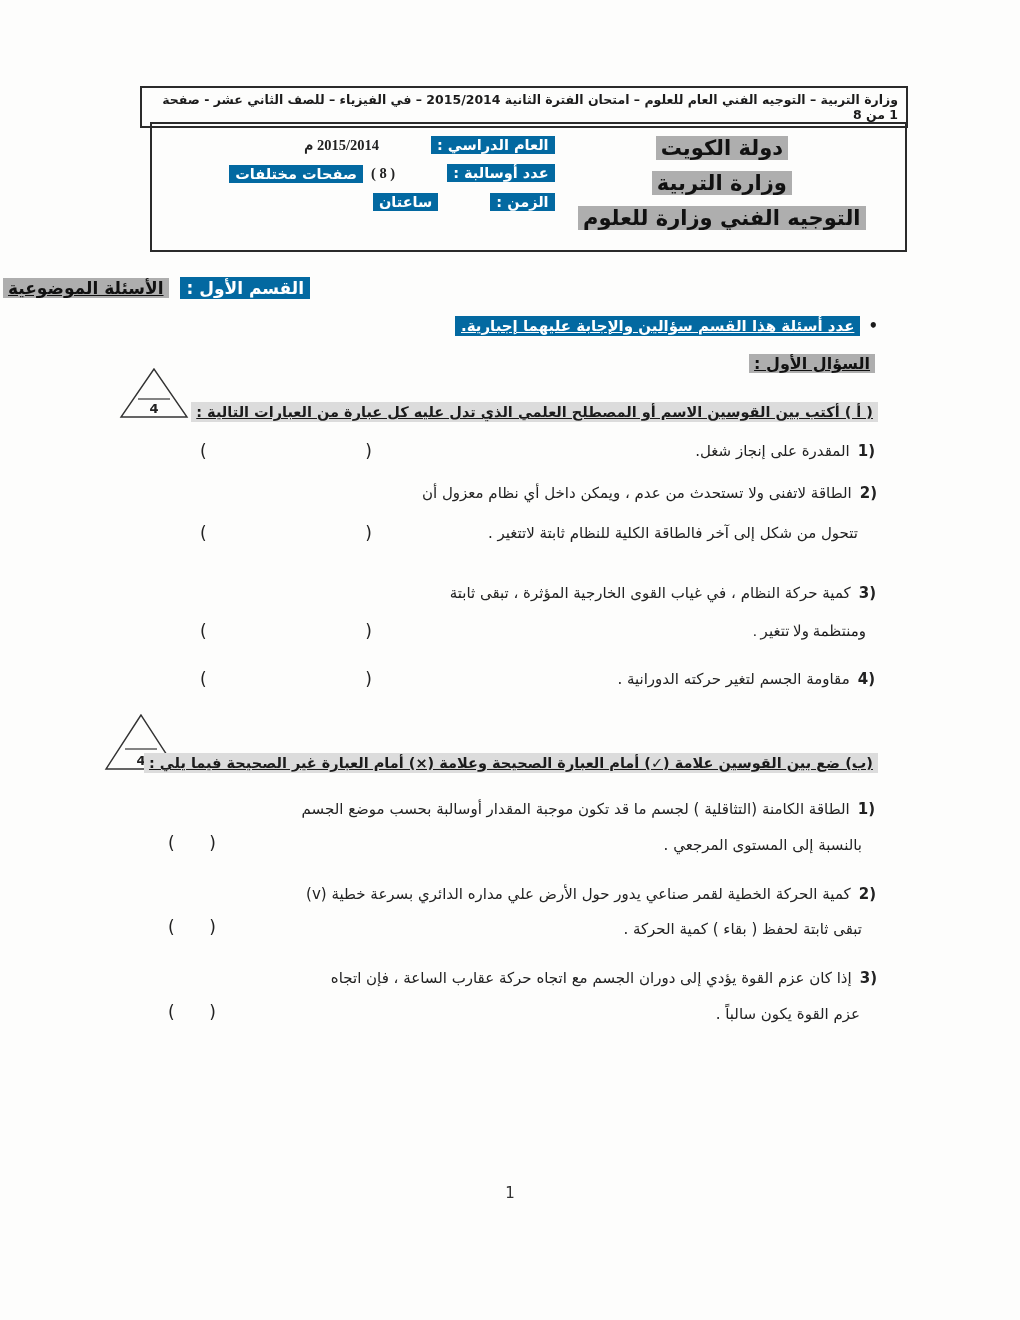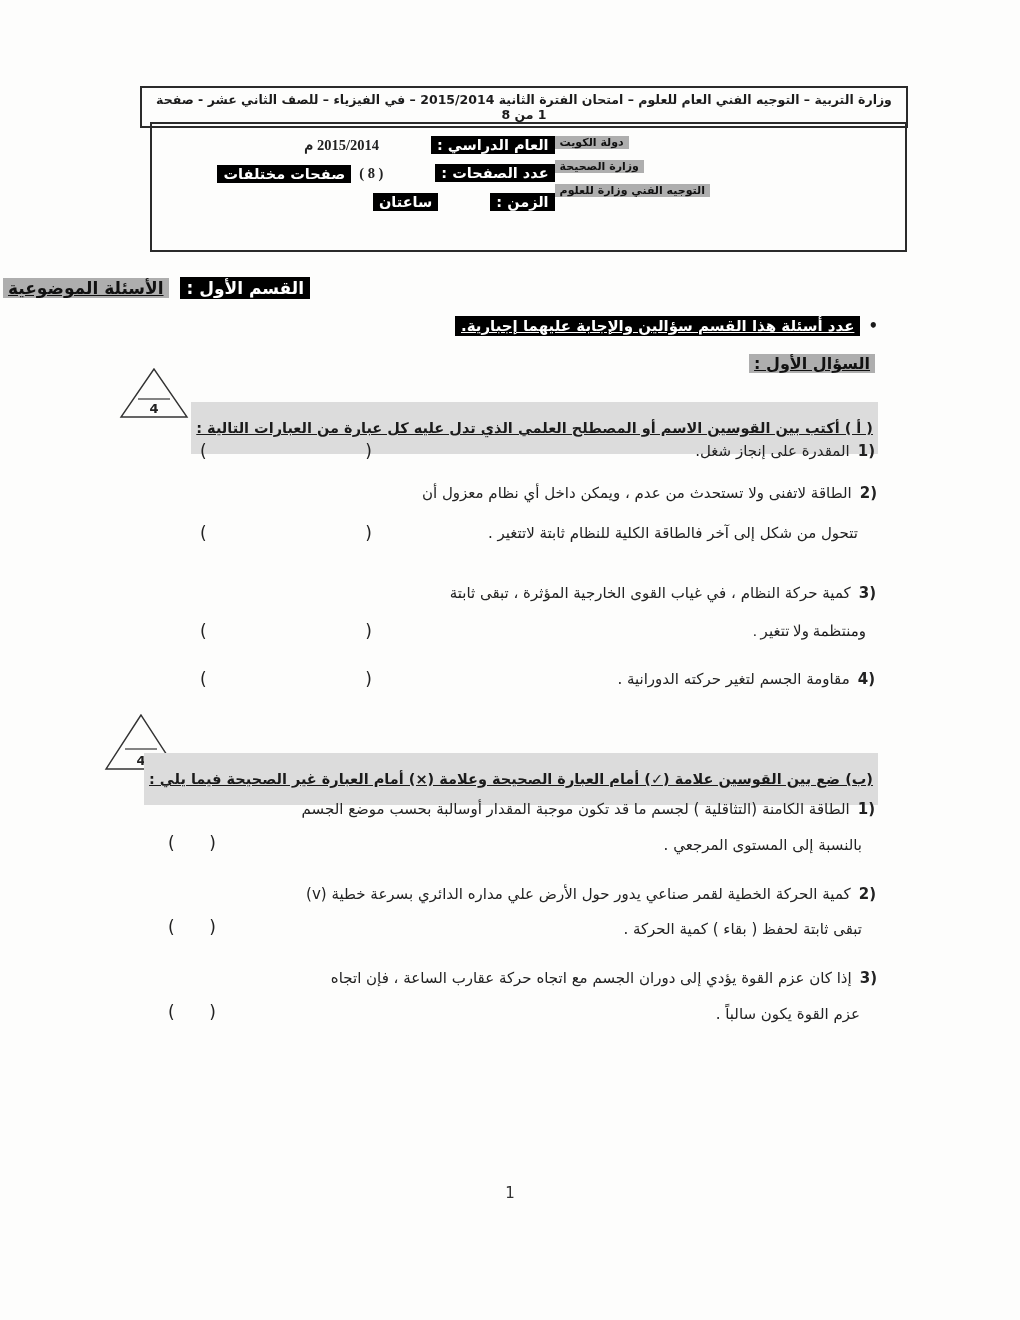--- a/index.html
+++ b/index.html
@@ -5,48 +5,48 @@
   html,body{margin:0;padding:0;background:#ffffff;}
   .page{
     position:relative;width:1020px;height:1320px;background:#fdfdfc;
     font-family:"DejaVu Sans",sans-serif;color:#1b1b1b;overflow:hidden;
   }
   .abs{position:absolute;}
   [dir="rtl"]{direction:rtl;}
   
   .strip{
     left:140px;top:86px;width:768px;box-sizing:border-box;
-    border:2px solid #2b2b2b;padding:4px 8px;text-align:center;
+    border:2px solid #2b2b2b;padding:4px 8px;
     font-size:12.5px;font-weight:bold;letter-spacing:0;
   }
   
   .info-box{
     left:150px;top:122px;width:757px;height:130px;box-sizing:border-box;
     border:2px solid #2b2b2b;display:flex;direction:rtl;
     padding:12px 16px 8px 10px;
   }
   .org-col{width:46%;}
-  .org-line{margin-bottom:11px;font-size:11px;font-weight:bold;text-align:left;}
+  .org-line{margin-bottom:11px;font-size:21px;font-weight:bold;text-align:center;}
   .meta-col{width:54%;padding-left:6px;box-sizing:border-box;}
   .meta-line{display:flex;direction:rtl;gap:52px;margin-bottom:10px;font-size:14.5px;align-items:baseline;}
   .meta-line .vals{display:flex;direction:rtl;gap:8px;}
   
   .hl{background:#aeaeae;color:#111;padding:0 5px;font-weight:bold;}
-  .inv{background:#000000;color:#fff;padding:1px 6px;font-weight:bold;}
+  .inv{background:#0369a1;color:#fff;padding:1px 6px;font-weight:bold;}
   .u{text-decoration:underline;}
   .plain-val{font-weight:bold;color:#222;font-family:Liberation Serif, serif;}
   
   .section-title{top:278px;left:0;width:100%;text-align:left;font-size:17px;font-weight:bold;}
   .section-title .sp{margin:0 3px;}
   
   .bullet-note{top:316px;right:142px;font-size:15px;font-weight:bold;display:flex;direction:rtl;gap:8px;align-items:baseline;}
   
   .q1-title{top:354px;right:145px;font-size:16px;font-weight:bold;margin-left:24px;}
   
-  .part-heading{font-size:14.5px;font-weight:bold;background:#dcdcdc;padding:18px 5px;text-decoration:underline;}
+  .part-heading{font-size:14.5px;font-weight:bold;background:#dcdcdc;padding:2px 5px;text-decoration:underline;}
   .part-a-heading{top:402px;right:142px;}
   .part-b-heading{top:753px;right:142px;}
   
   .item-line{display:flex;direction:rtl;gap:8px;font-size:15px;line-height:1.45;color:#222;}
   .item-line .num{font-weight:bold;direction:ltr;unicode-bidi:embed;}
   .cont-line{font-size:15px;line-height:1.45;color:#222;direction:rtl;}
   
   .blank{display:flex;justify-content:space-between;direction:ltr;font-size:17px;color:#222;}
   .blank.wide{width:172px;}
   .blank.narrow{width:48px;}
@@ -59,30 +59,30 @@
 </head>
 <body>
 
 <div class="page">
 
   <div class="strip abs" dir="rtl">وزارة التربية – التوجيه الفني العام للعلوم – امتحان الفترة الثانية 2015/2014 – في الفيزياء – للصف الثاني عشر -  صفحة 1 من 8</div>
 
   <div class="info-box abs">
     <div class="org-col">
       <div class="org-line"><span class="hl">دولة الكويت</span></div>
-      <div class="org-line"><span class="hl">وزارة الصحيحة</span></div>
+      <div class="org-line"><span class="hl">وزارة التربية</span></div>
       <div class="org-line"><span class="hl">التوجيه الفني وزارة للعلوم</span></div>
     </div>
     <div class="meta-col">
       <div class="meta-line">
         <span class="inv">العام الدراسي :</span>
         <span class="plain-val">2015/2014 م</span>
       </div>
       <div class="meta-line">
-        <span class="inv">عدد الصفحات :</span>
+        <span class="inv">عدد أوسالبة :</span>
         <span class="vals">
           <span class="plain-val">( 8 )</span>
           <span class="inv">صفحات مختلفات</span>
         </span>
       </div>
       <div class="meta-line">
         <span class="inv">الزمن :</span>
         <span class="inv">ساعتان</span>
       </div>
     </div>

